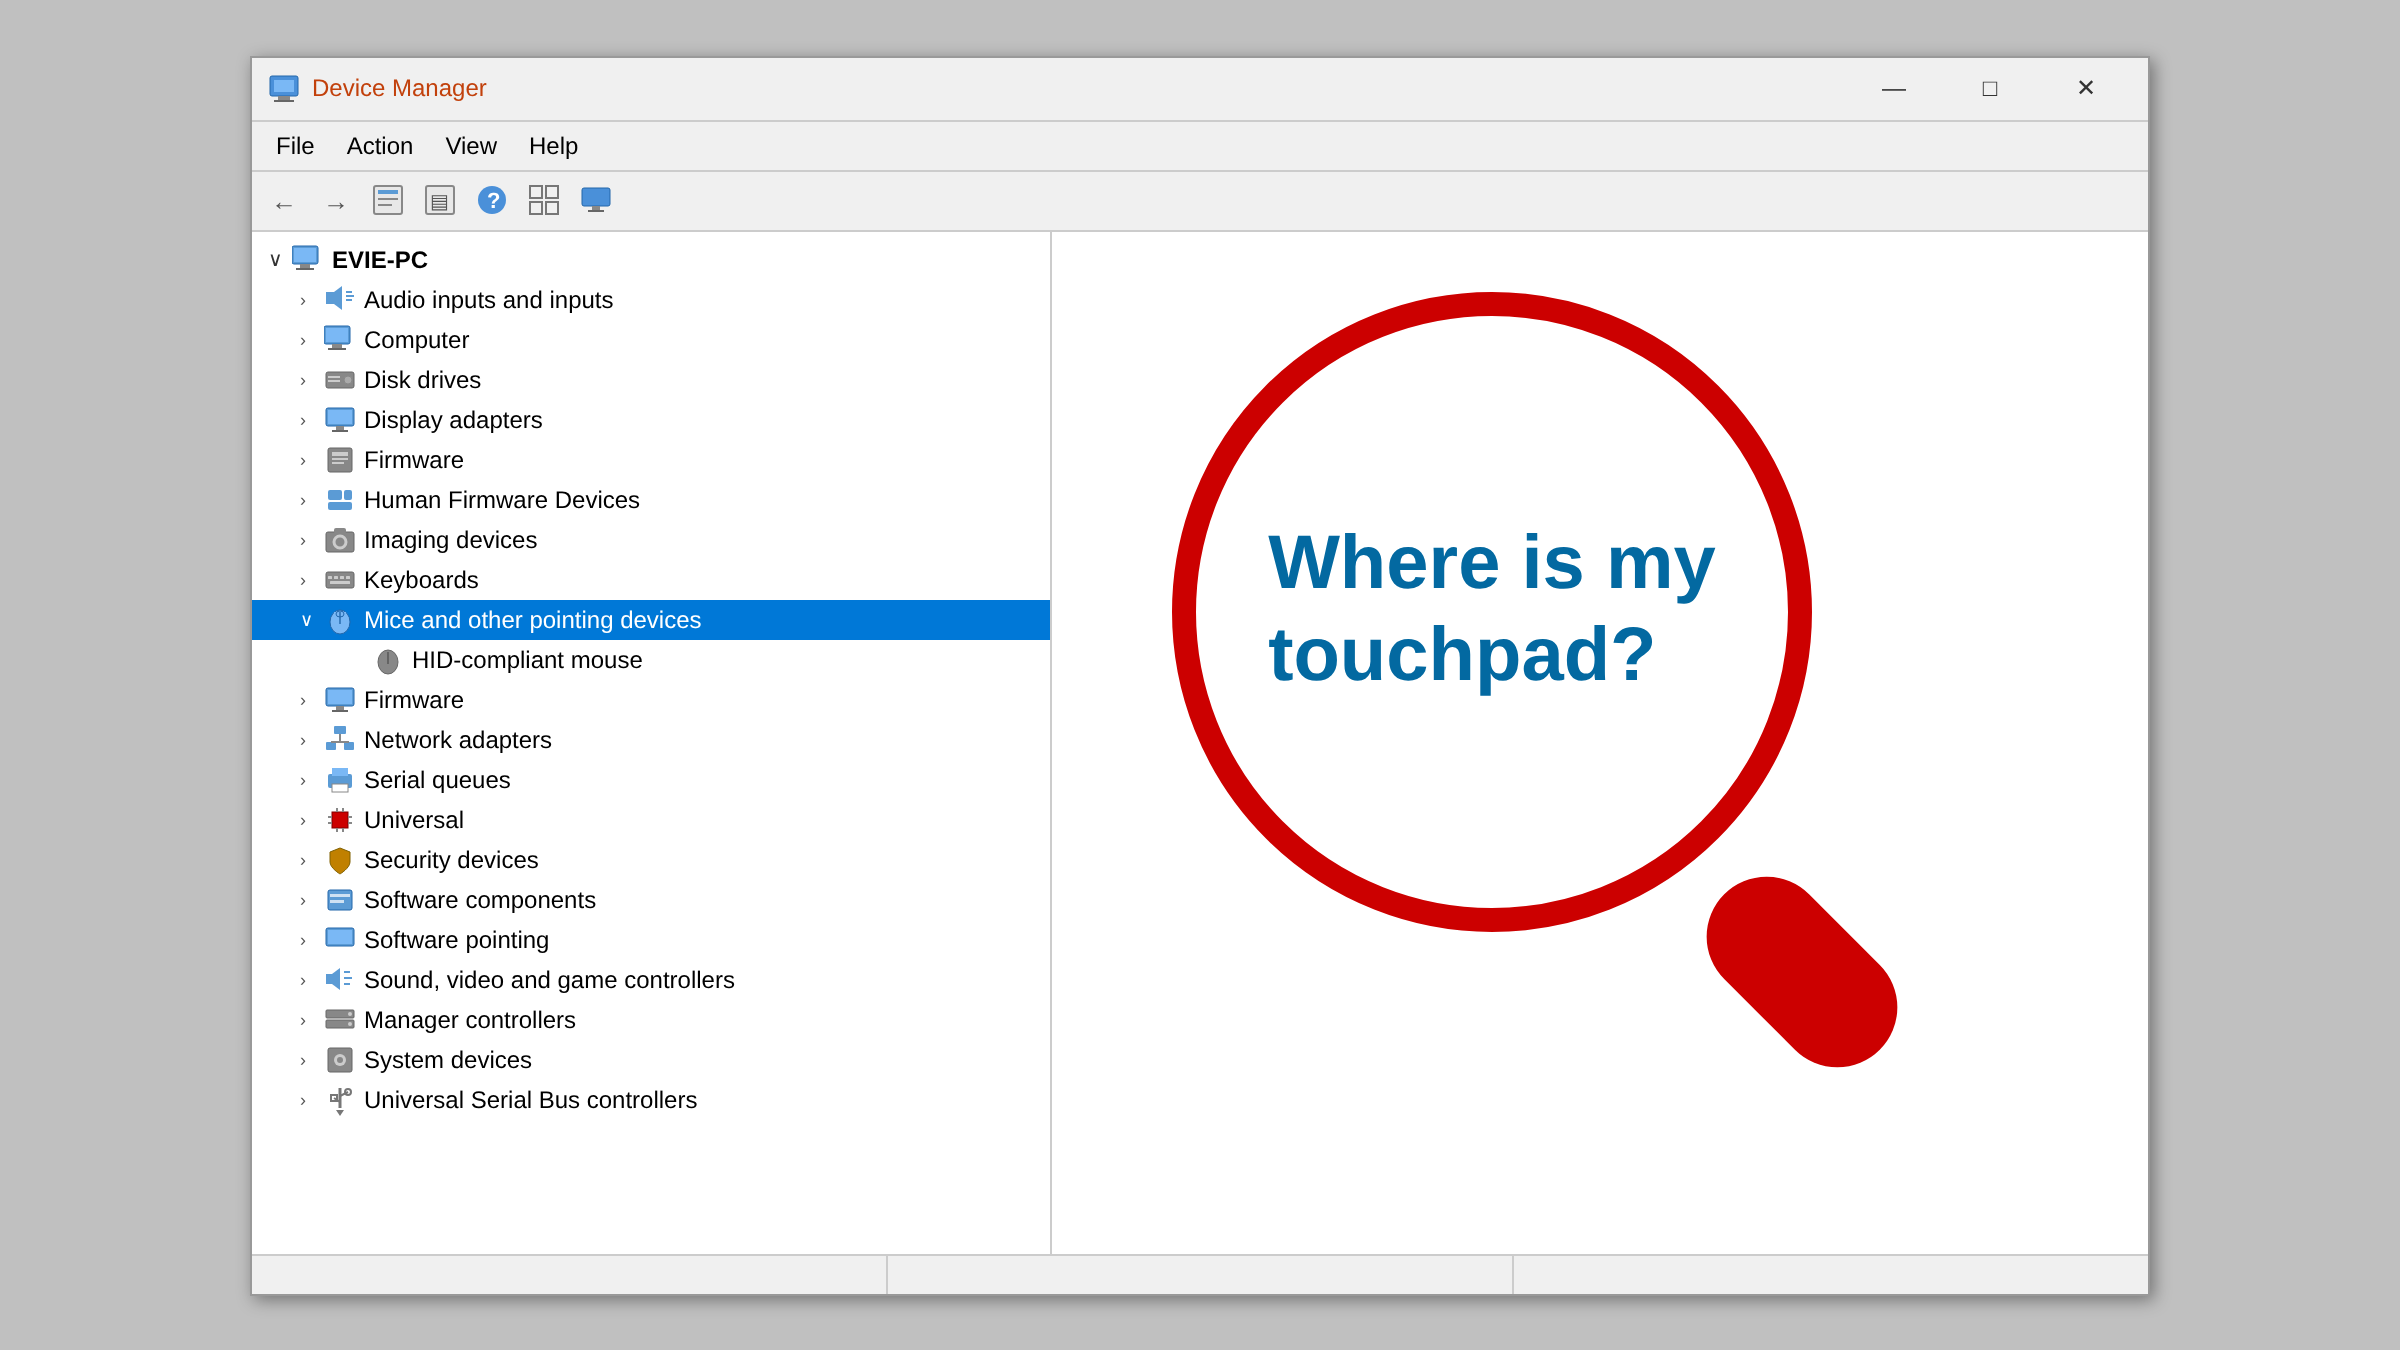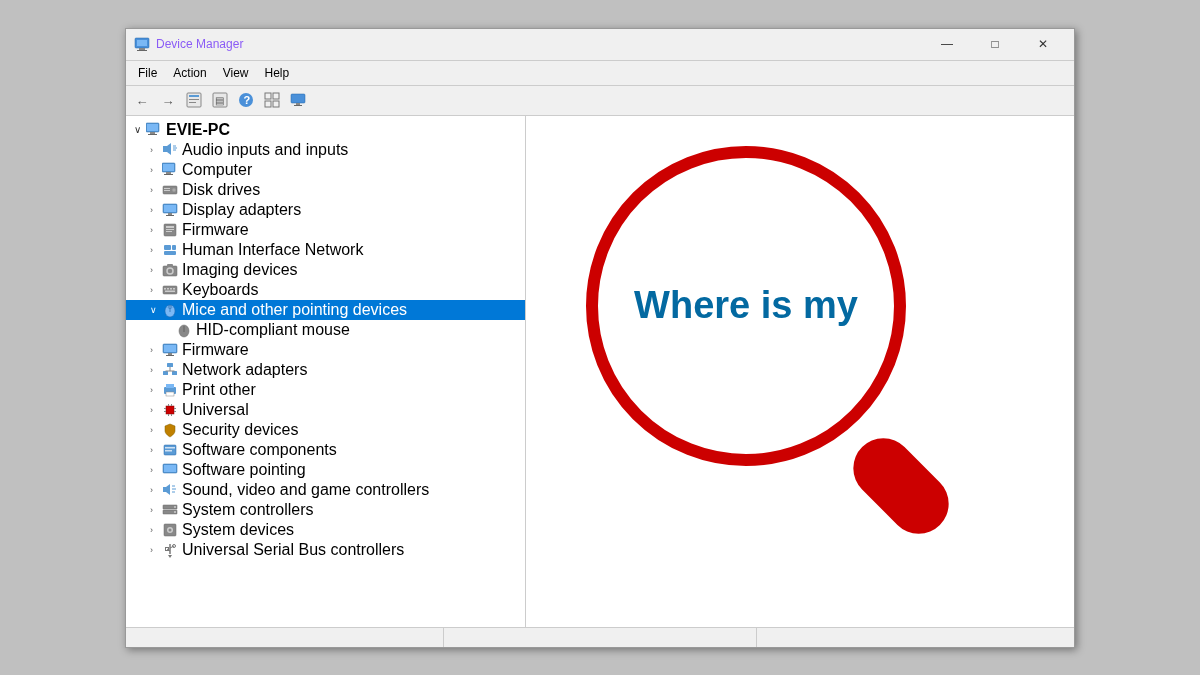--- a/index.html
+++ b/index.html
@@ -33,21 +33,21 @@
     .title-bar-icon {
       width: 16px;
       height: 16px;
       margin-right: 6px;
       flex-shrink: 0;
     }
     .title-bar-text {
       flex: 1;
       font-size: 12px;
       font-weight: 400;
-      color: #8b5cf6;
+      color: #c2410c;
     }
     .title-bar-buttons {
       display: flex;
       gap: 2px;
     }
     .tb-btn {
       width: 46px;
       height: 30px;
       background: transparent;
       border: none;
@@ -126,21 +126,21 @@
     .tree-item.selected .arrow { color: white; }
     .tree-item .icon {
       width: 16px;
       height: 16px;
       margin-right: 4px;
       flex-shrink: 0;
       display: flex;
       align-items: center;
       justify-content: center;
     }
-    .tree-item .label { font-size: 16px; }
+    .tree-item .label { font-size: 12px; }
     .indent1 { padding-left: 24px; }
     .indent2 { padding-left: 40px; }
     .right-panel {
       flex: 1;
       background: #fff;
       position: relative;
       overflow: hidden;
       display: flex;
       align-items: center;
       justify-content: center;
@@ -357,21 +357,21 @@
 
       <div class="tree-item indent1">
         <span class="arrow">›</span>
         <span class="icon">
           <svg width="16" height="16" viewBox="0 0 16 16">
               <rect x="2" y="3" width="7" height="5" rx="1" fill="#5b9bd5"></rect>
               <rect x="10" y="3" width="4" height="5" rx="1" fill="#5b9bd5"></rect>
               <rect x="2" y="9" width="12" height="4" rx="1" fill="#5b9bd5"></rect>
             </svg>
         </span>
-        <span class="label">Human Interface Network</span>
+        <span class="label">Human Firmware Devices</span>
       </div>
 
       <div class="tree-item indent1">
         <span class="arrow">›</span>
         <span class="icon">
           <svg width="16" height="16" viewBox="0 0 16 16">
               <rect x="1" y="4" width="14" height="10" rx="1" fill="#888" stroke="#666" stroke-width="0.5"></rect>
               <circle cx="8" cy="9" r="3" fill="none" stroke="#ccc" stroke-width="1.5"></circle>
               <rect x="5" y="2" width="6" height="3" rx="1" fill="#888"></rect>
             </svg>
@@ -400,21 +400,21 @@
           <svg width="16" height="16" viewBox="0 0 16 16">
               <ellipse cx="8" cy="9" rx="5" ry="6" fill="#7ab8f5" stroke="#2266aa" stroke-width="0.5"></ellipse>
               <rect x="5" y="4" width="6" height="4" fill="#7ab8f5"></rect>
               <line x1="8" y1="4" x2="8" y2="10" stroke="#2266aa" stroke-width="0.7"></line>
               <ellipse cx="8" cy="5" rx="2" ry="1.5" fill="none" stroke="#2266aa" stroke-width="0.5"></ellipse>
             </svg>
         </span>
         <span class="label">Mice and other pointing devices</span>
       </div>
 
-      <div class="tree-item indent2" style="padding-left:38px;">
+      <div class="tree-item indent2" style="padding-left:48px;">
         <span class="arrow" style="width:12px;"></span>
         <span class="icon">
           <svg width="16" height="16" viewBox="0 0 16 16">
               <ellipse cx="8" cy="9" rx="5" ry="6" fill="#888" stroke="#666" stroke-width="0.5"></ellipse>
               <line x1="8" y1="4" x2="8" y2="10" stroke="#555" stroke-width="0.7"></line>
             </svg>
         </span>
         <span class="label">HID-compliant mouse</span>
       </div>
 
@@ -448,21 +448,21 @@
 
       <div class="tree-item indent1">
         <span class="arrow">›</span>
         <span class="icon">
           <svg width="16" height="16" viewBox="0 0 16 16">
               <rect x="2" y="5" width="12" height="7" rx="1" fill="#5b9bd5"></rect>
               <rect x="4" y="2" width="8" height="4" fill="#7ab8f5"></rect>
               <rect x="4" y="10" width="8" height="4" fill="white" stroke="#888" stroke-width="0.5"></rect>
             </svg>
         </span>
-        <span class="label">Print other</span>
+        <span class="label">Serial queues</span>
       </div>
 
       <div class="tree-item indent1">
         <span class="arrow">›</span>
         <span class="icon">
           <svg width="16" height="16" viewBox="0 0 16 16">
               <rect x="4" y="4" width="8" height="8" fill="#cc0000" stroke="#800000" stroke-width="0.5"></rect>
               <rect x="2" y="6" width="2" height="1" fill="#888"></rect>
               <rect x="2" y="9" width="2" height="1" fill="#888"></rect>
               <rect x="12" y="6" width="2" height="1" fill="#888"></rect>
@@ -526,21 +526,21 @@
       <div class="tree-item indent1">
         <span class="arrow">›</span>
         <span class="icon">
           <svg width="16" height="16" viewBox="0 0 16 16">
               <rect x="1" y="3" width="14" height="4" rx="0.5" fill="#888" stroke="#666" stroke-width="0.5"></rect>
               <rect x="1" y="8" width="14" height="4" rx="0.5" fill="#888" stroke="#666" stroke-width="0.5"></rect>
               <circle cx="13" cy="5" r="1" fill="#ccc"></circle>
               <circle cx="13" cy="10" r="1" fill="#ccc"></circle>
             </svg>
         </span>
-        <span class="label">System controllers</span>
+        <span class="label">Manager controllers</span>
       </div>
 
       <div class="tree-item indent1">
         <span class="arrow">›</span>
         <span class="icon">
           <svg width="16" height="16" viewBox="0 0 16 16">
               <rect x="2" y="2" width="12" height="12" rx="1" fill="#888" stroke="#666" stroke-width="0.5"></rect>
               <circle cx="8" cy="8" r="3" fill="#ccc"></circle>
               <circle cx="8" cy="8" r="1.5" fill="#888"></circle>
             </svg>
@@ -562,20 +562,21 @@
         </span>
         <span class="label">Universal Serial Bus controllers</span>
       </div>
     </div>
 
     <div class="right-panel">
       <div class="magnifier-container">
         <div class="magnifier-circle">
           <div class="magnifier-text">
             <span>Where is my</span><br>
+            <span>touchpad?</span>
           </div>
         </div>
         <div class="magnifier-handle"></div>
       </div>
     </div>
   </div>
 
   <div class="status-bar">
     <div class="status-segment"></div>
     <div class="status-segment"></div>

